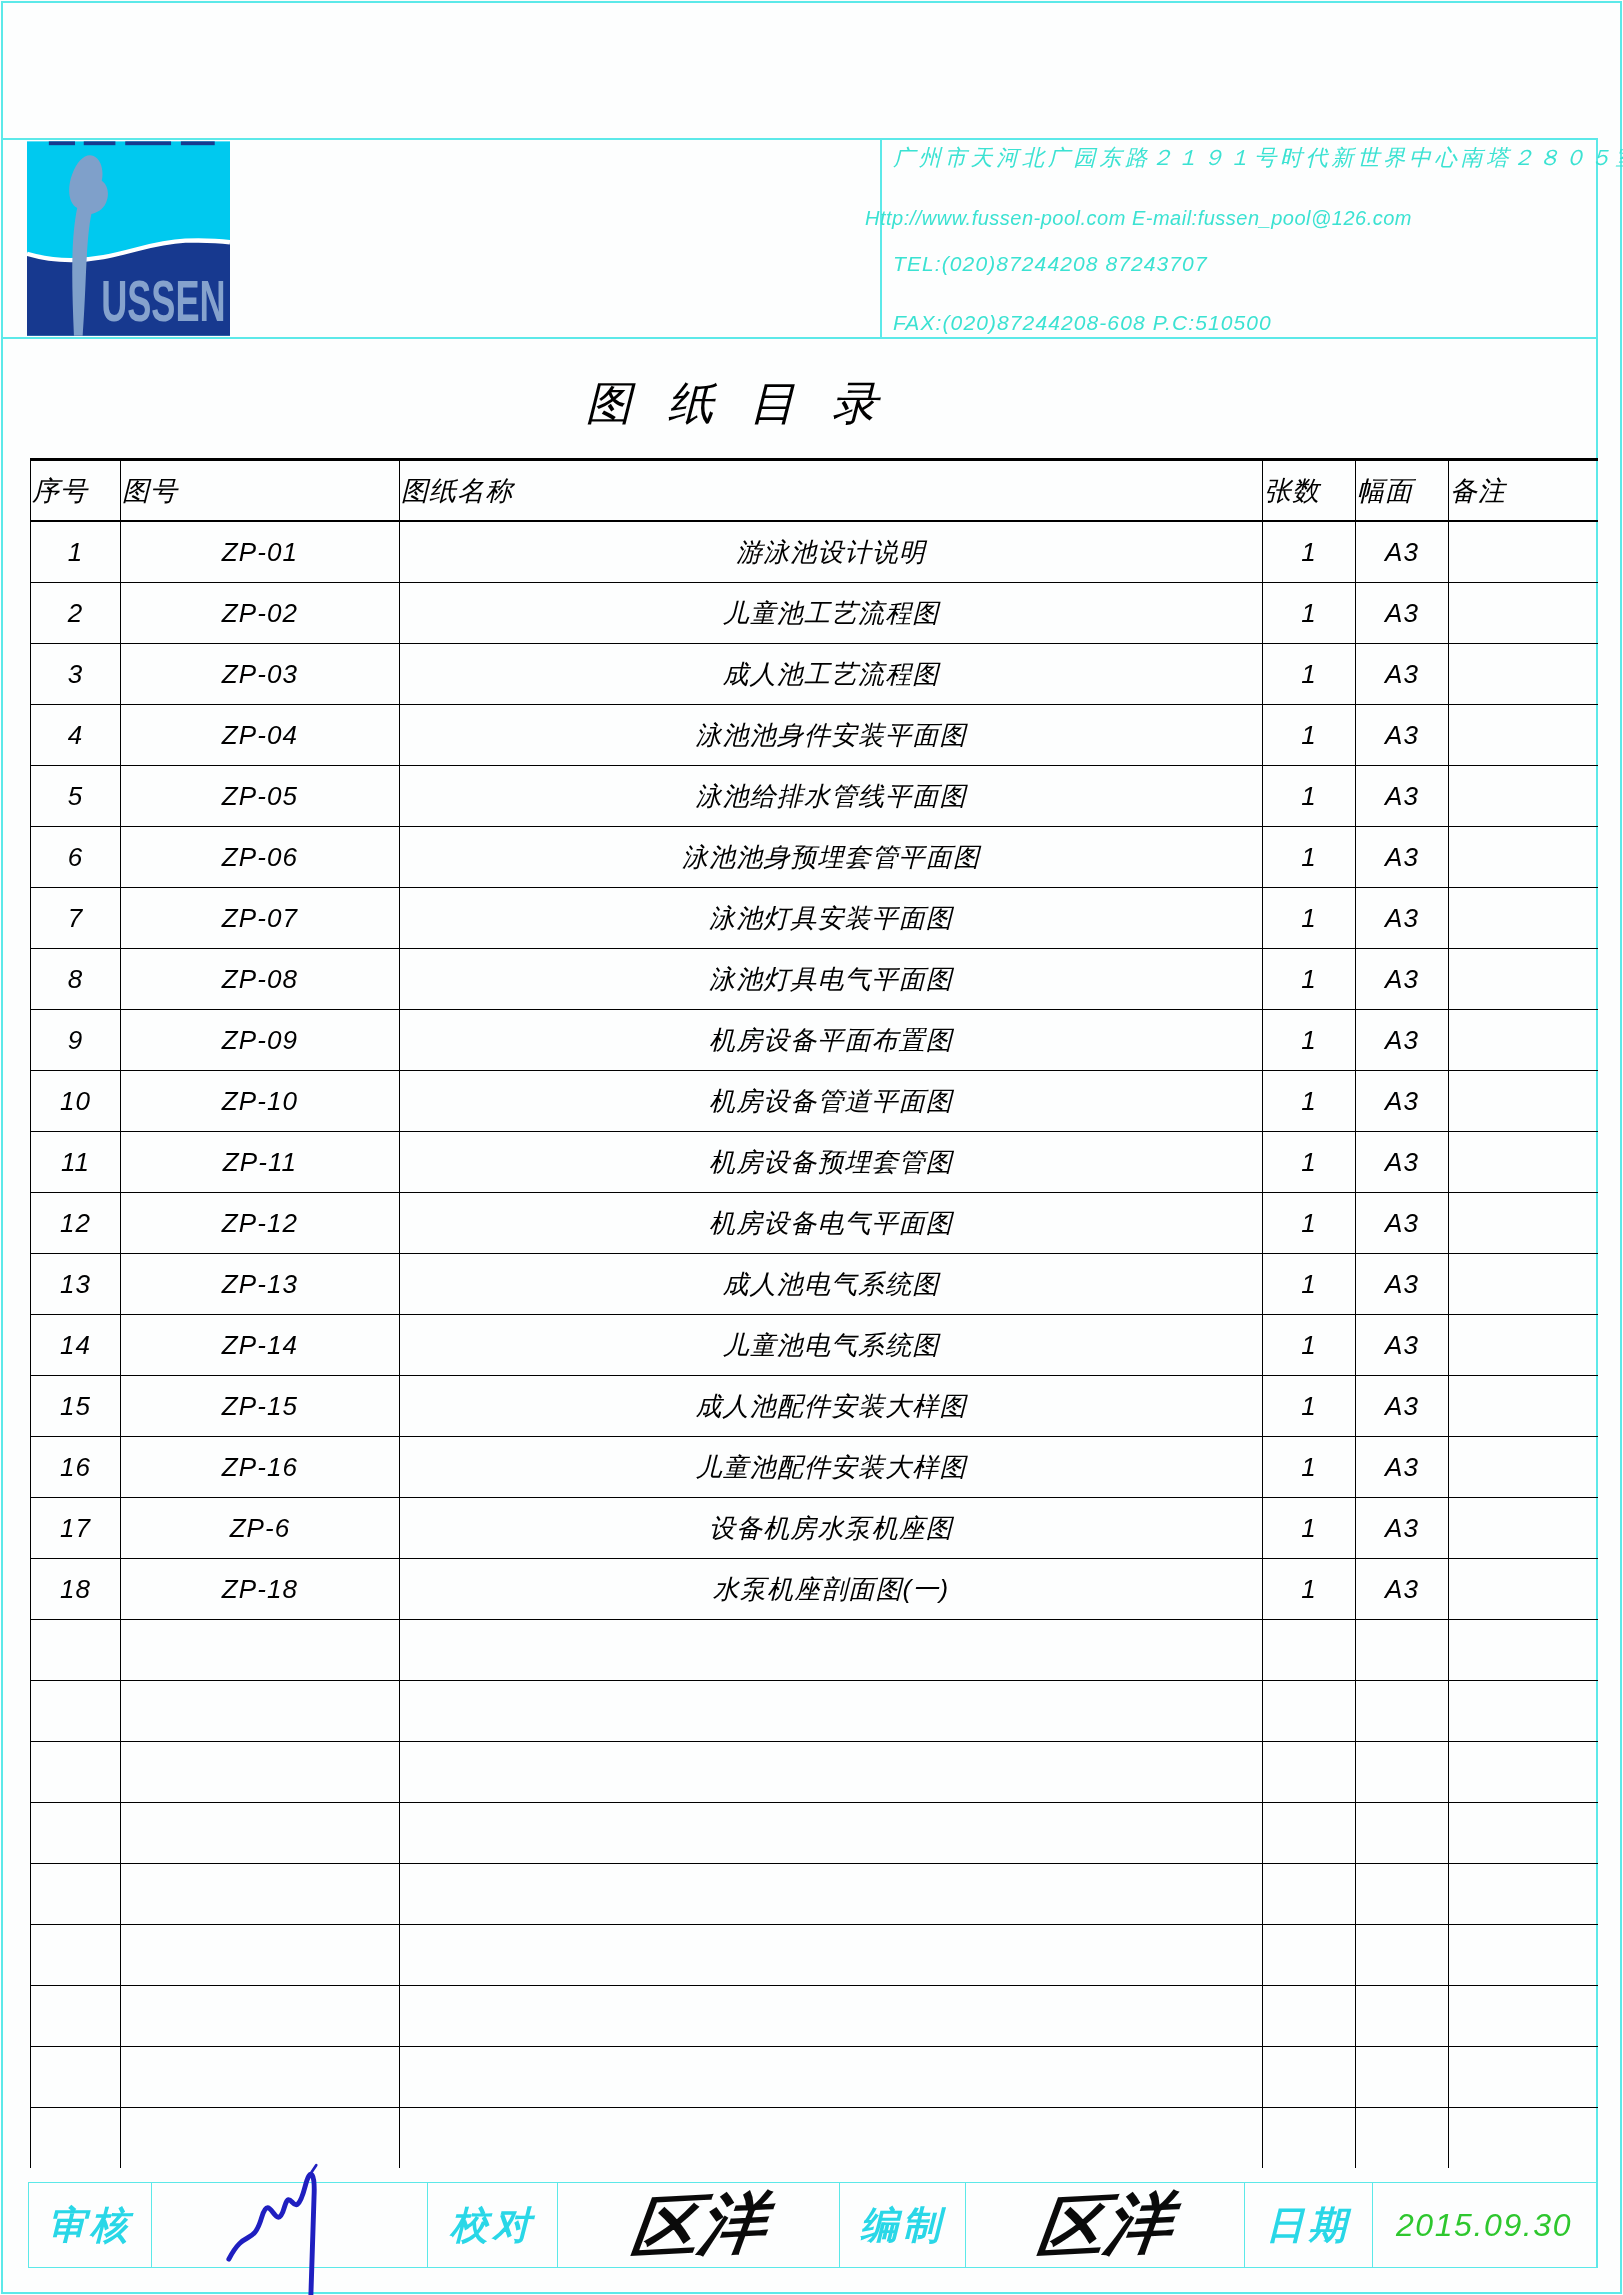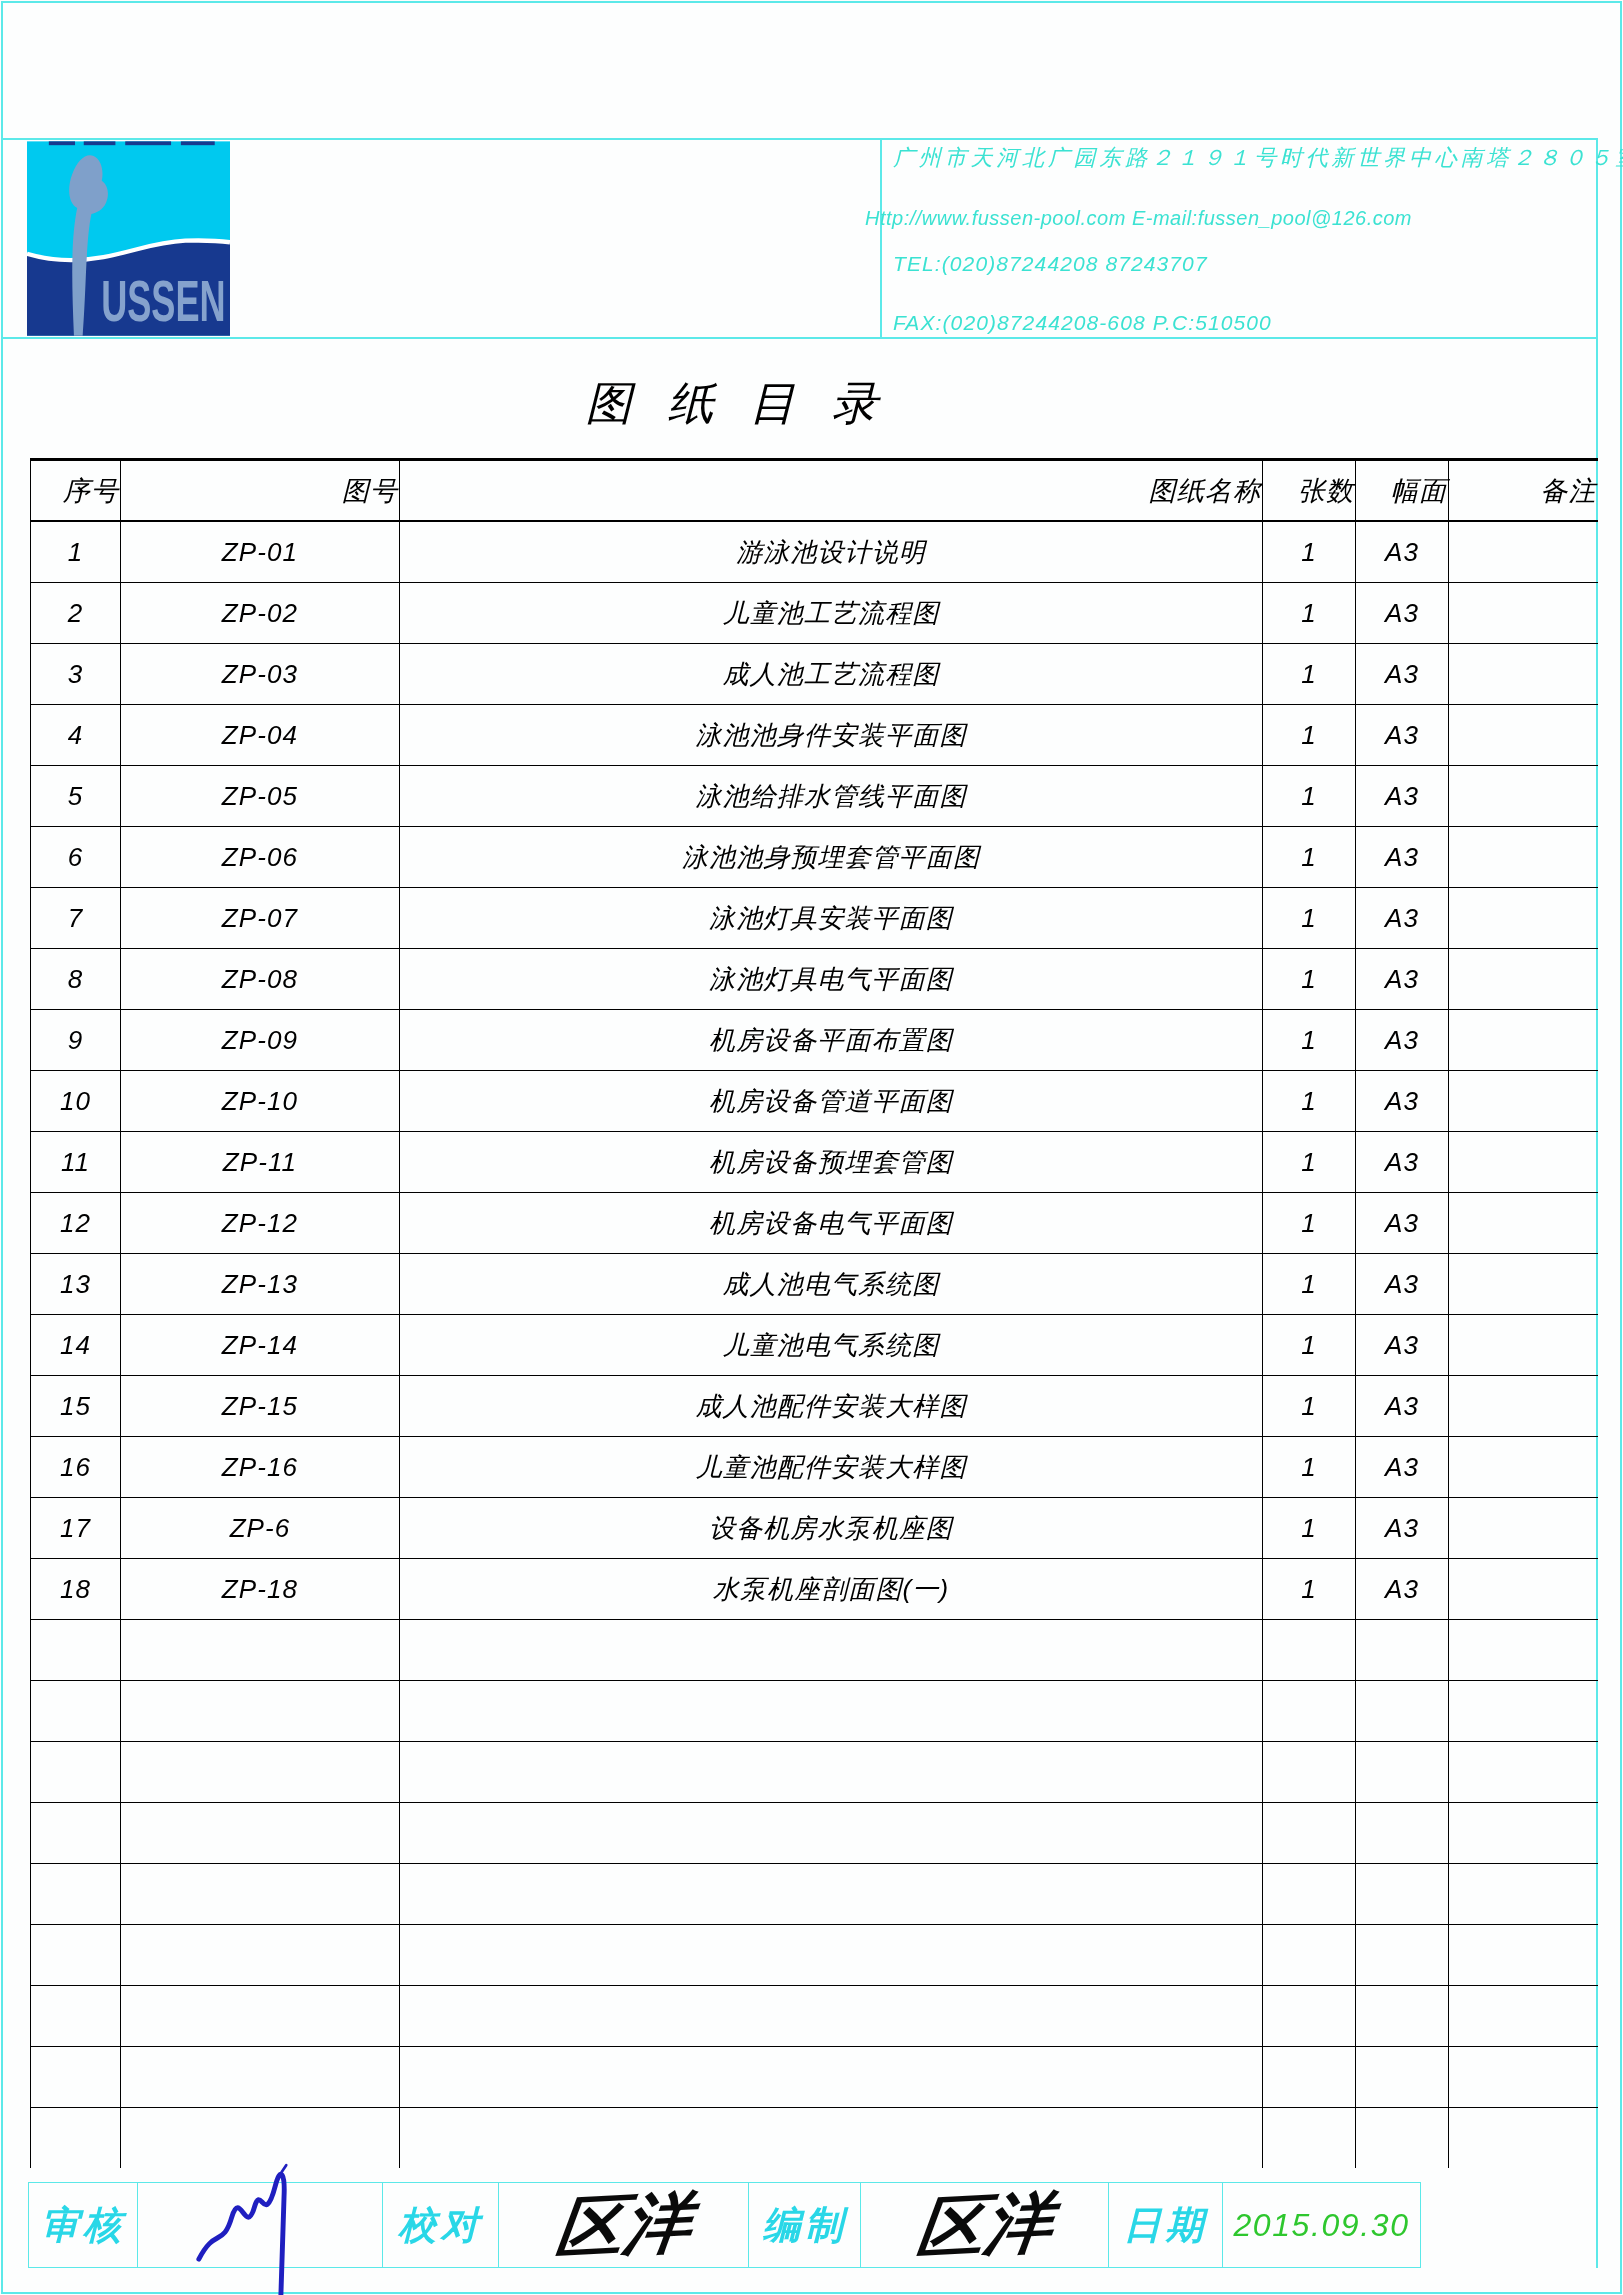--- a/index.html
+++ b/index.html
@@ -42,33 +42,33 @@
   
   table.index{
     position:absolute;left:30px;top:458px;
     width:1567px;border-collapse:collapse;table-layout:fixed;
     border-top:3.8px solid #000;border-left:1.6px solid #000;
     font-style:italic;
   }
   table.index th{
     height:57px;font-size:27px;font-weight:400;color:#000;
     border-right:1.1px solid #000;border-bottom:2.2px solid #000;
-    text-align:right;vertical-align:middle;letter-spacing:1.1px;
+    text-align:left;vertical-align:middle;letter-spacing:1.1px;
   }
   table.index td{
     height:58px;font-size:26px;color:#000;
     border-right:1.1px solid #000;border-bottom:1.1px solid #000;
     text-align:center;vertical-align:middle;letter-spacing:1.1px;
     overflow:hidden;white-space:nowrap;
   }
   table.index th:last-child, table.index td:last-child{border-right:0;}
   table.index tr:last-child td{border-bottom:0;}
   
   .footer{
-    position:absolute;left:28px;top:2182px;width:1393px;height:86px;
+    position:absolute;left:28px;top:2182px;width:1569px;height:86px;
     display:flex;box-sizing:border-box;
     border:1.6px solid #5ce9e9;
   }
   .fcell{
     box-sizing:border-box;height:100%;
     border-right:1.6px solid #5ce9e9;
     display:flex;align-items:center;justify-content:center;
     position:relative;overflow:visible;
   }
   .fcell:last-child{border-right:0;}

